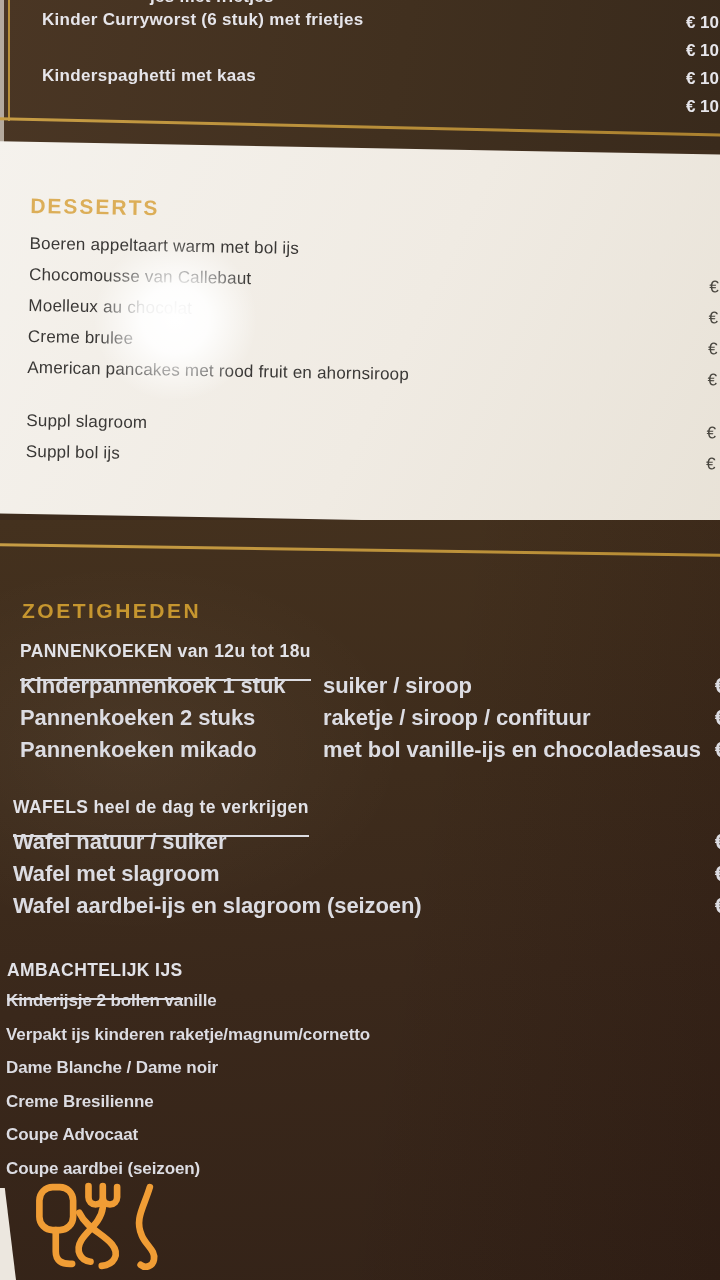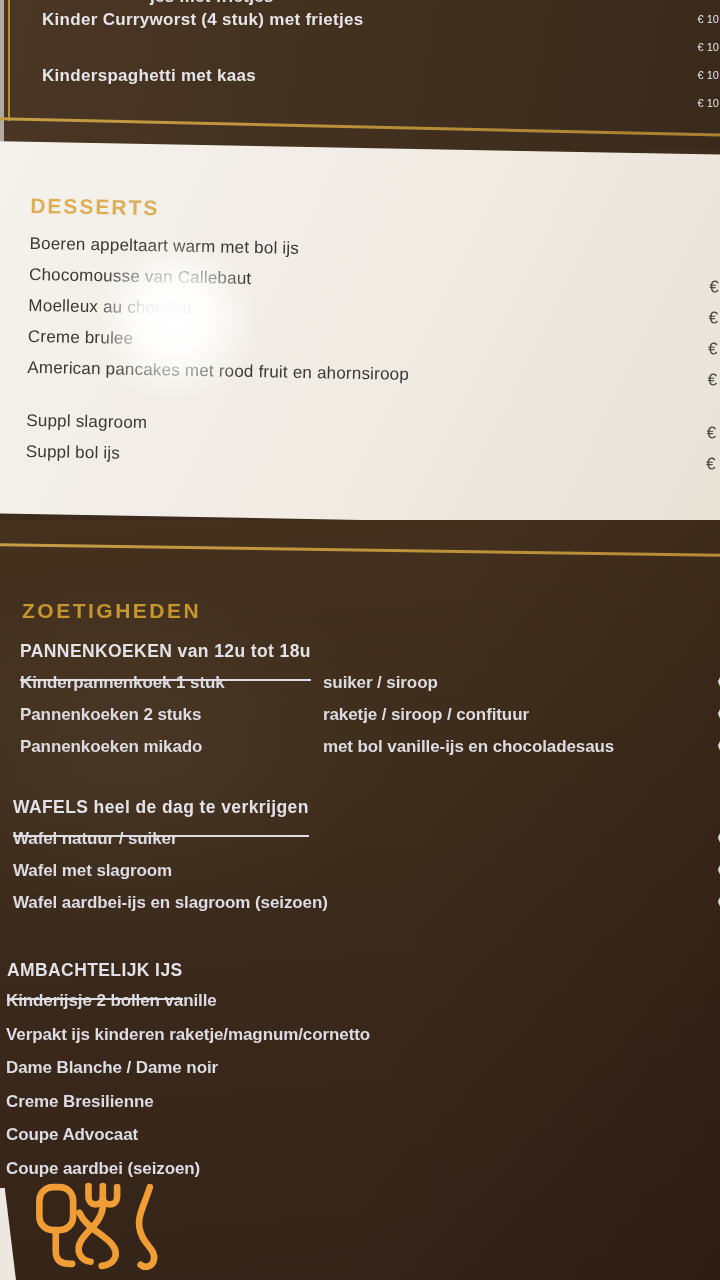--- a/index.html
+++ b/index.html
@@ -9,21 +9,21 @@
     background:linear-gradient(170deg,#45321f 0%,#3e2c1d 30%,#3a281b 60%,#33231a 100%);
   }
   
   .section-top{position:absolute;top:0;left:0;right:0;height:150px;
     background:linear-gradient(100deg,#4a3624 0%,#41301f 55%,#392a1c 100%);}
   .edge-strip-top{position:absolute;left:0;top:0;width:4px;height:150px;background:#cfc8bd;opacity:.8;}
   .gold-v{position:absolute;left:8px;top:0;width:2px;height:121px;background:#b8903a;}
   .gold-h-top{position:absolute;left:-12px;top:117px;width:770px;height:2.5px;
     background:linear-gradient(90deg,#c79d45,#a97f2d);transform:rotate(1.3deg);transform-origin:left center;}
   .kid-row{position:absolute;color:#e6e5ea;font-weight:bold;font-size:17px;letter-spacing:.3px;white-space:nowrap;}
-  .kid-price{position:absolute;right:1px;color:#e6e5ea;font-weight:normal;font-size:11px;white-space:nowrap;}
+  .kid-price{position:absolute;right:1px;color:#e6e5ea;font-weight:bold;font-size:17px;white-space:nowrap;}
   
   .card{position:absolute;left:-18px;top:148px;width:758px;height:372px;
     background:linear-gradient(115deg,#f5f2ed 0%,#f0ebe3 55%,#e8e2d7 100%);
     transform:rotate(1.05deg);transform-origin:center;}
   .card .glare{position:absolute;left:108px;top:90px;width:170px;height:170px;pointer-events:none;
     background:radial-gradient(circle,rgba(255,255,255,1) 0%,rgba(255,255,255,.9) 28%,rgba(255,255,255,0) 68%);}
   .card-inner{position:absolute;left:46px;top:52px;right:22px;}
   .d-heading{font-size:21px;font-weight:bold;color:#dcae58;letter-spacing:2px;margin-bottom:16px;}
   .d-row{display:flex;justify-content:space-between;align-items:baseline;
     font-size:17px;color:#3a3836;letter-spacing:.2px;margin-bottom:11px;white-space:nowrap;}
@@ -37,21 +37,21 @@
       linear-gradient(175deg,#44311e 0%,#3e2c1c 35%,#3a281b 60%,#342318 100%);}
   .gold-h-bottom{position:absolute;top:543px;left:-12px;width:770px;height:2.5px;
     background:linear-gradient(90deg,#c79d45,#b58a33);transform:rotate(.85deg);transform-origin:left center;}
   .z-heading{position:absolute;top:599px;left:22px;font-size:21px;font-weight:bold;
     color:#c6962f;letter-spacing:2.5px;white-space:nowrap;}
   .group-title{position:absolute;font-size:17.5px;font-weight:bold;color:#e2e2e7;
     letter-spacing:.4px;white-space:nowrap;}
   .gt-underline{border-bottom:2.3px solid #dddde2;padding-bottom:18px;}
   .gt-rest{font-weight:bold;}
   .rows{position:absolute;right:0;}
-  .z-row{display:flex;align-items:flex-start;height:32px;font-size:17px;font-weight:bold;
+  .z-row{display:flex;align-items:flex-start;height:32px;font-size:22px;font-weight:bold;
     color:#dcdce2;letter-spacing:-0.1px;white-space:nowrap;}
   .z-name{width:303px;flex:none;}
   .z-desc{flex:1;}
   .z-euro{flex:none;margin-right:-7px;}
   .rows-wafels .z-row .z-name{flex:1;width:auto;}
   .ijs-row{height:33.5px;font-size:17px;font-weight:bold;color:#dcdce2;
     letter-spacing:-0.1px;white-space:nowrap;}
   
   .edge-wedge{position:absolute;left:0;top:1188px;width:16px;height:92px;background:#ece7df;
     clip-path:polygon(0 0,30% 0,100% 100%,0 100%);}
@@ -59,21 +59,21 @@
   .logo svg{display:block;width:100%;height:100%;}
   .logo path,.logo rect{fill:none;stroke:#f09d35;stroke-width:6.5;stroke-linecap:round;stroke-linejoin:round;}
 </style>
 </head>
 <body>
 
 <div class="stage">
 
   <div class="section-top">
     <span class="kid-row" style="left:150px;top:-13px;">jes met frietjes</span>
-    <span class="kid-row" style="left:42px;top:10px;">Kinder Curryworst (4 stuk) met frietjes</span>
+    <span class="kid-row" style="left:42px;top:10px;">Kinder Curryworst (6 stuk) met frietjes</span>
     <span class="kid-row" style="left:42px;top:66px;">Kinderspaghetti met kaas</span>
     <span class="kid-price" style="top:13px;">€ 10</span>
     <span class="kid-price" style="top:41px;">€ 10</span>
     <span class="kid-price" style="top:69px;">€ 10</span>
     <span class="kid-price" style="top:97px;">€ 10</span>
     <div class="edge-strip-top"></div>
     <div class="gold-v"></div>
     <div class="gold-h-top"></div>
   </div>
 

